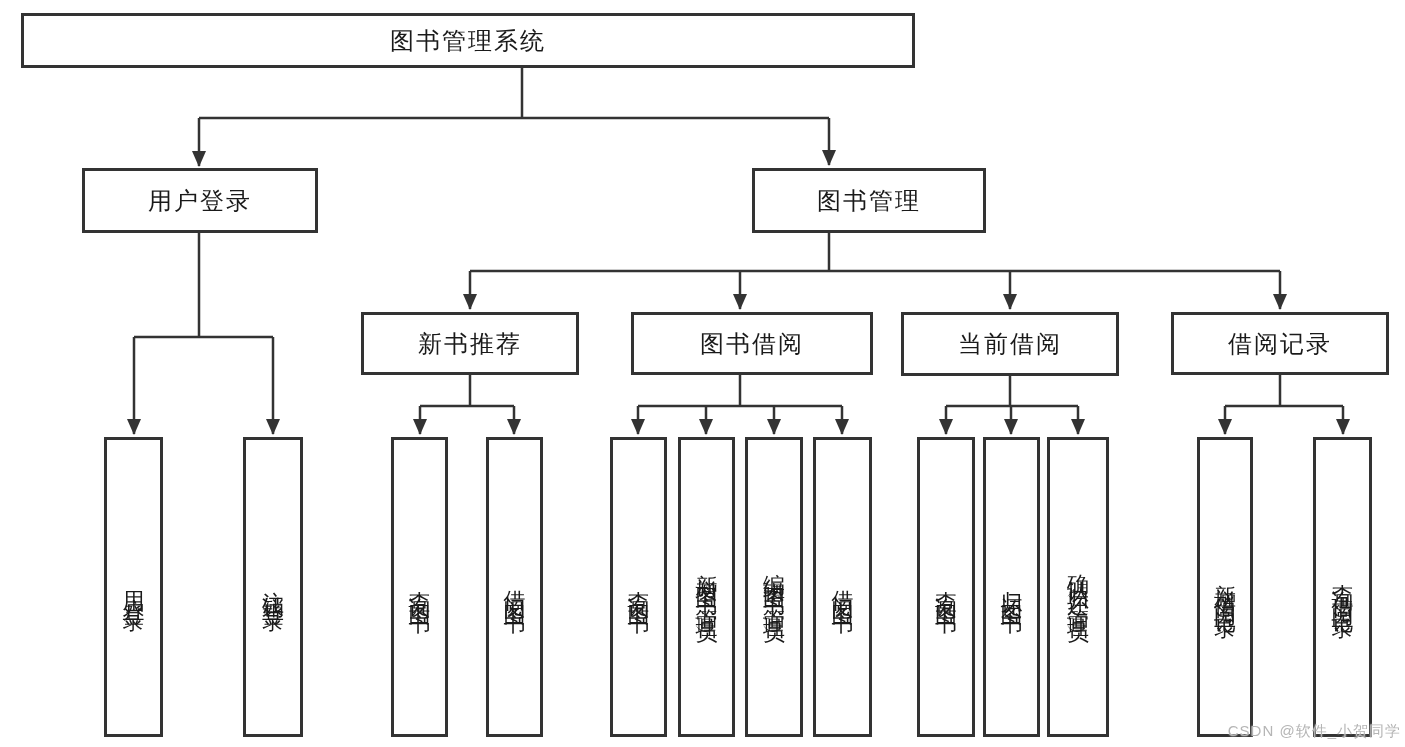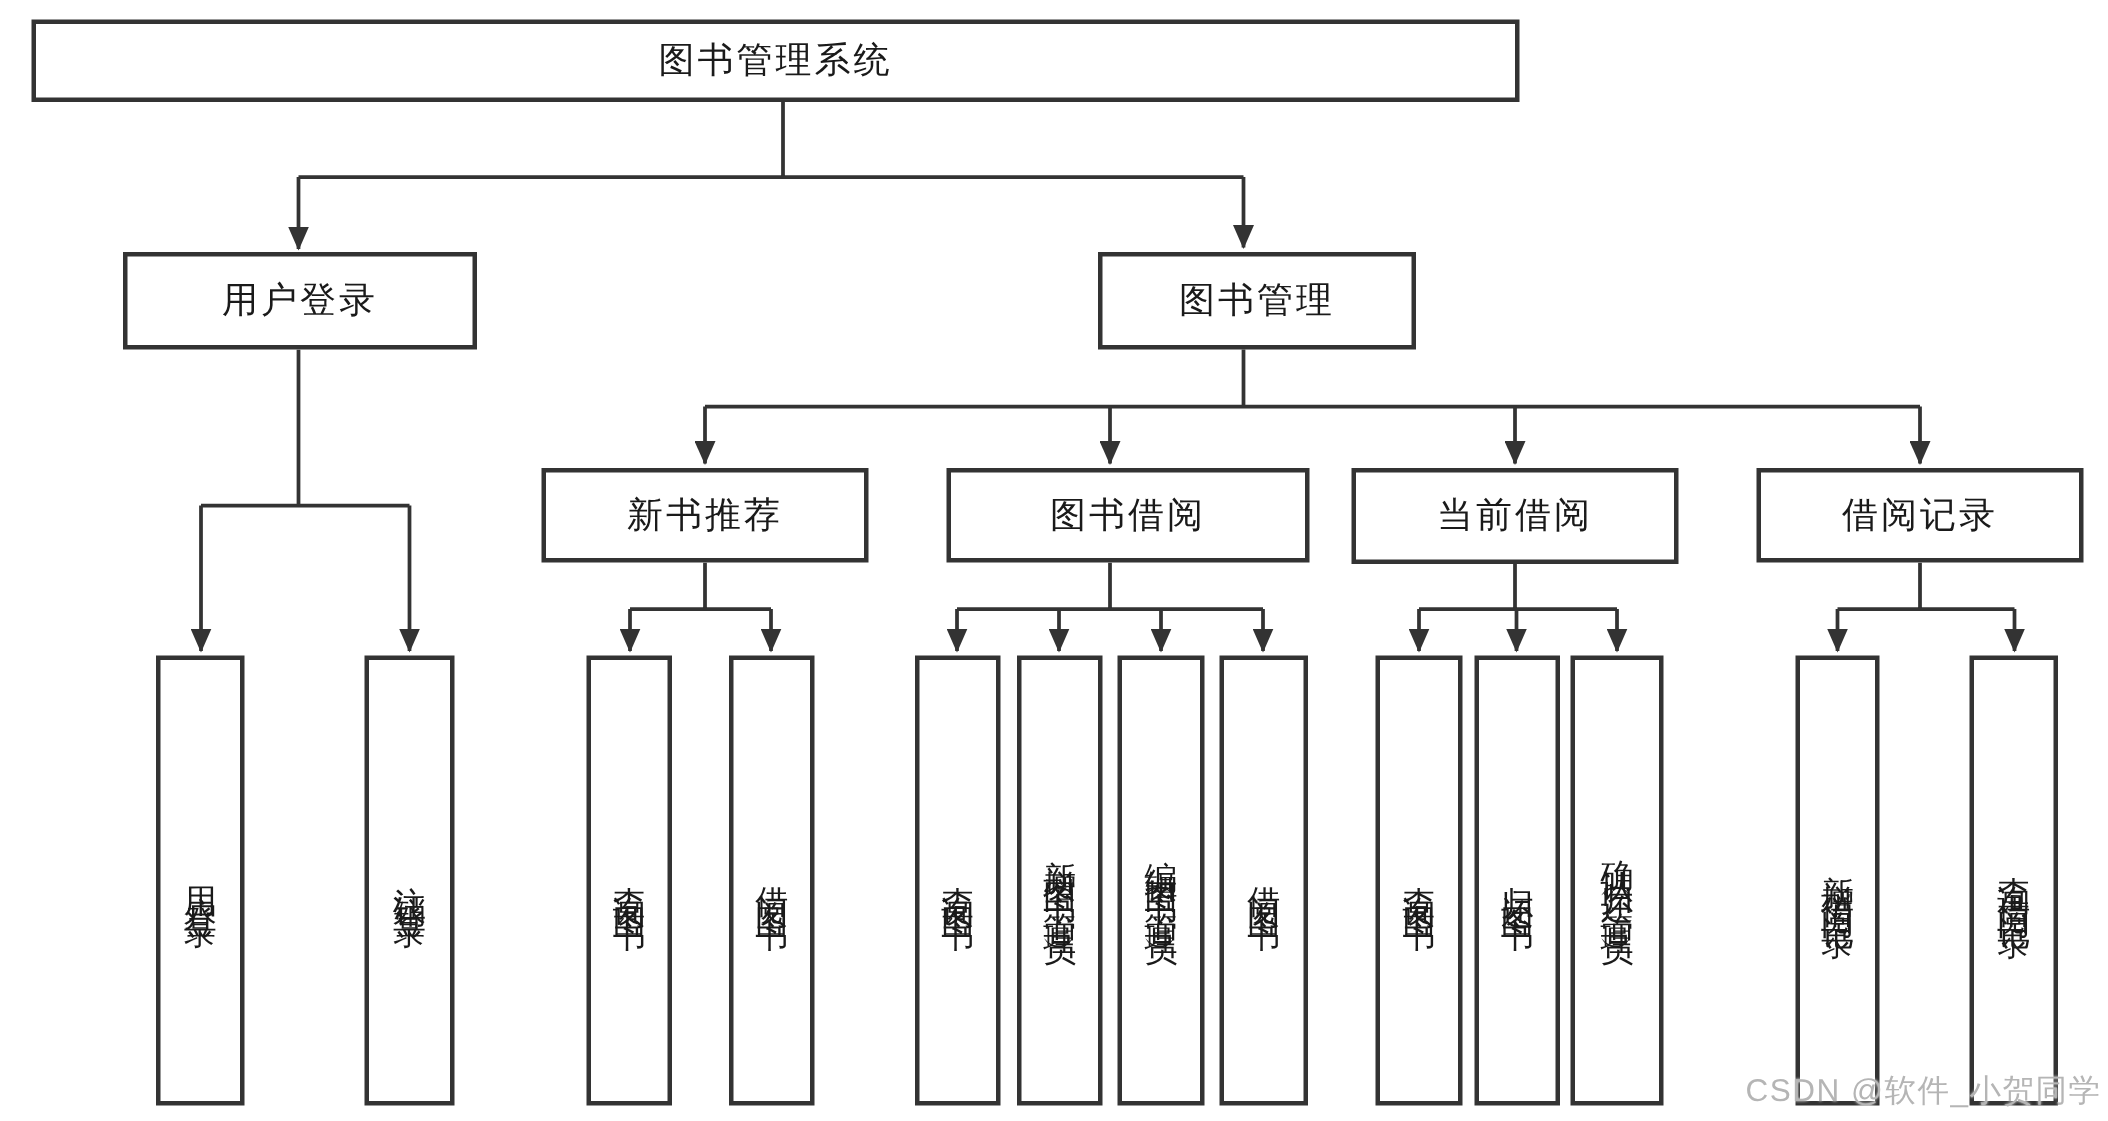--- a/index.html
+++ b/index.html
@@ -31,21 +31,21 @@
     text-orientation:mixed;
     font-size:22px;
     letter-spacing:7px;
     line-height:1;
     white-space:nowrap;
   }
   #watermark{
     position:absolute;
     right:4px;bottom:6px;
     z-index:5;
-    font-size:21px;
+    font-size:15px;
     color:var(--wm,#b5b5b5);
     letter-spacing:1px;
     text-shadow:0 0 2px #fff;
     white-space:nowrap;
   }
 </style>
 </head>
 <body>
 
 <div id="stage" style="--line: #333333; --ink: #1a1a1a; --wm: #b5b5b5; background: rgb(255, 255, 255);">
@@ -86,28 +86,28 @@
       <line x1="946" y1="406" x2="946" y2="434" marker-end="url(#arr)"></line>
       <line x1="1011" y1="406" x2="1011" y2="434" marker-end="url(#arr)"></line>
       <line x1="1078" y1="406" x2="1078" y2="434" marker-end="url(#arr)"></line>
 
       <path d="M1280,375 V406 M1225,406 H1343"></path>
       <line x1="1225" y1="406" x2="1225" y2="434" marker-end="url(#arr)"></line>
       <line x1="1343" y1="406" x2="1343" y2="434" marker-end="url(#arr)"></line>
     </g>
   </svg>
 
-  <div class="box h" style="left:21px;top:13px;width:992px;height:55px">
+  <div class="box h" style="left:21px;top:13px;width:894px;height:55px">
     <span>图书管理系统</span>
   </div>
 
   <div class="box h" style="left:82px;top:168px;width:236px;height:65px">
     <span>用户登录</span>
   </div>
-  <div class="box h" style="left:732px;top:168px;width:212px;height:65px">
+  <div class="box h" style="left:752px;top:168px;width:234px;height:65px">
     <span>图书管理</span>
   </div>
 
   <div class="box h" style="left:361px;top:312px;width:218px;height:63px">
     <span>新书推荐</span>
   </div>
   <div class="box h" style="left:631px;top:312px;width:242px;height:63px">
     <span>图书借阅</span>
   </div>
   <div class="box h" style="left:901px;top:312px;width:218px;height:64px">

